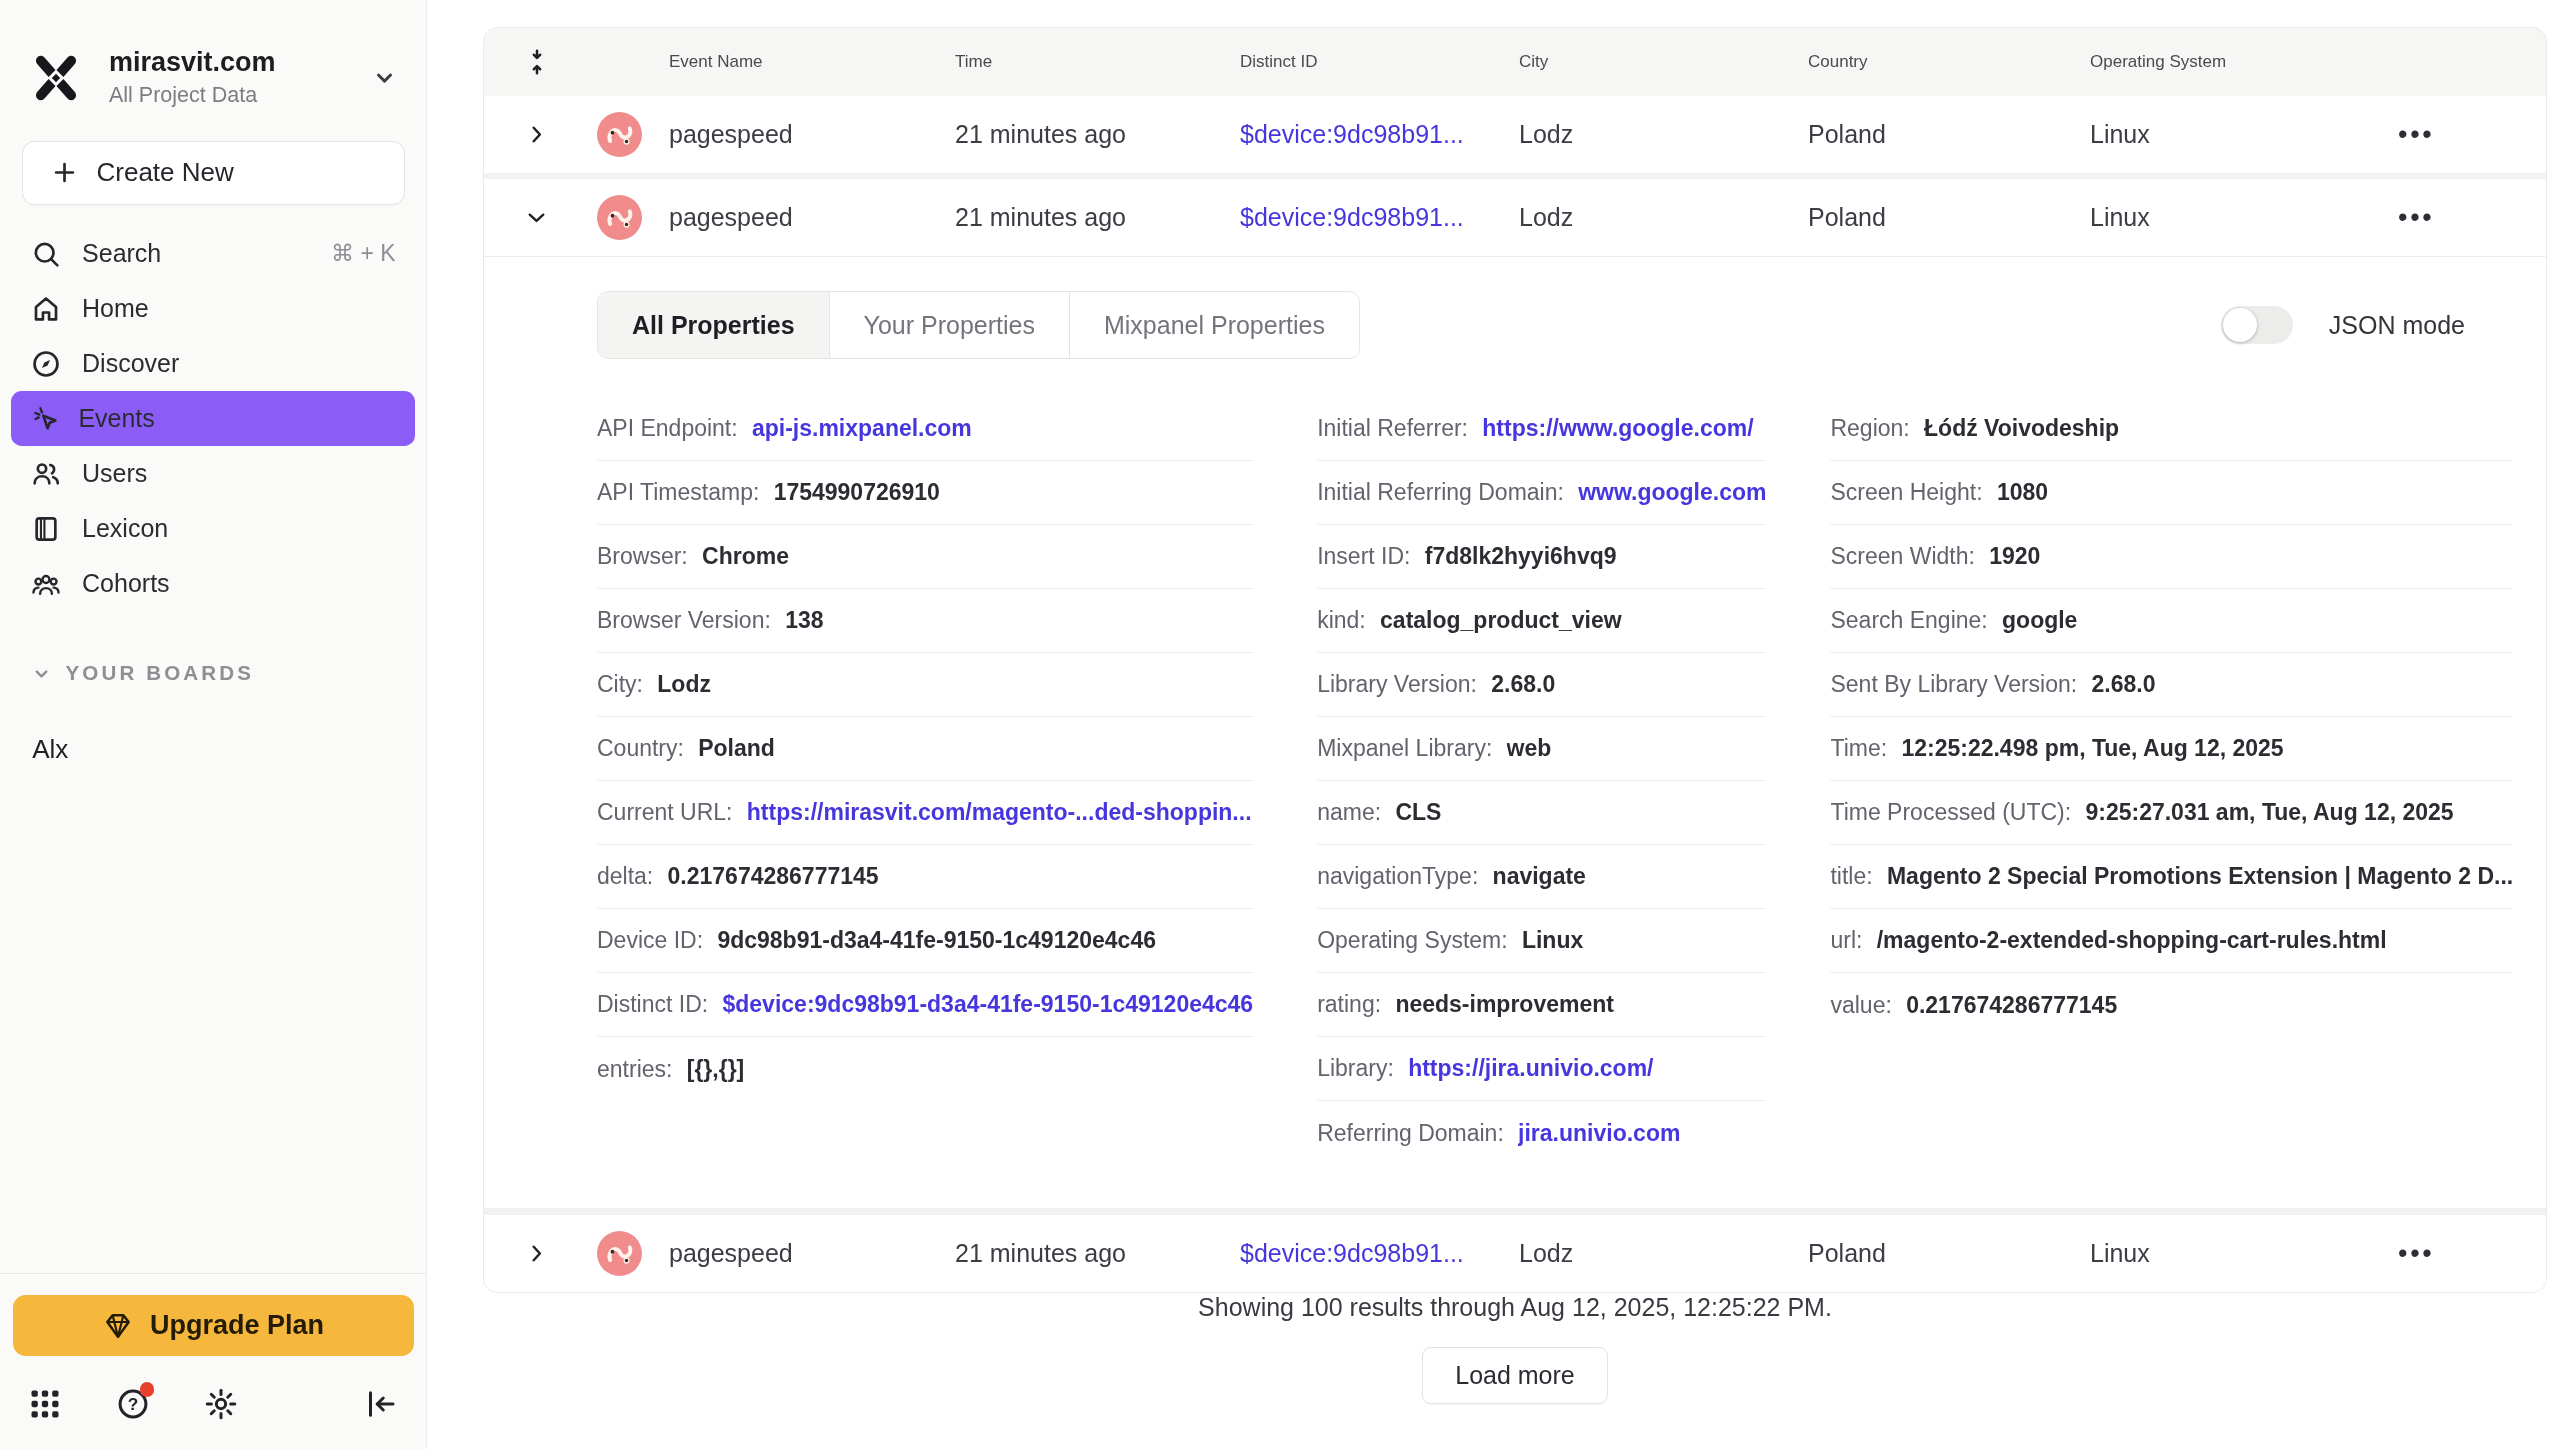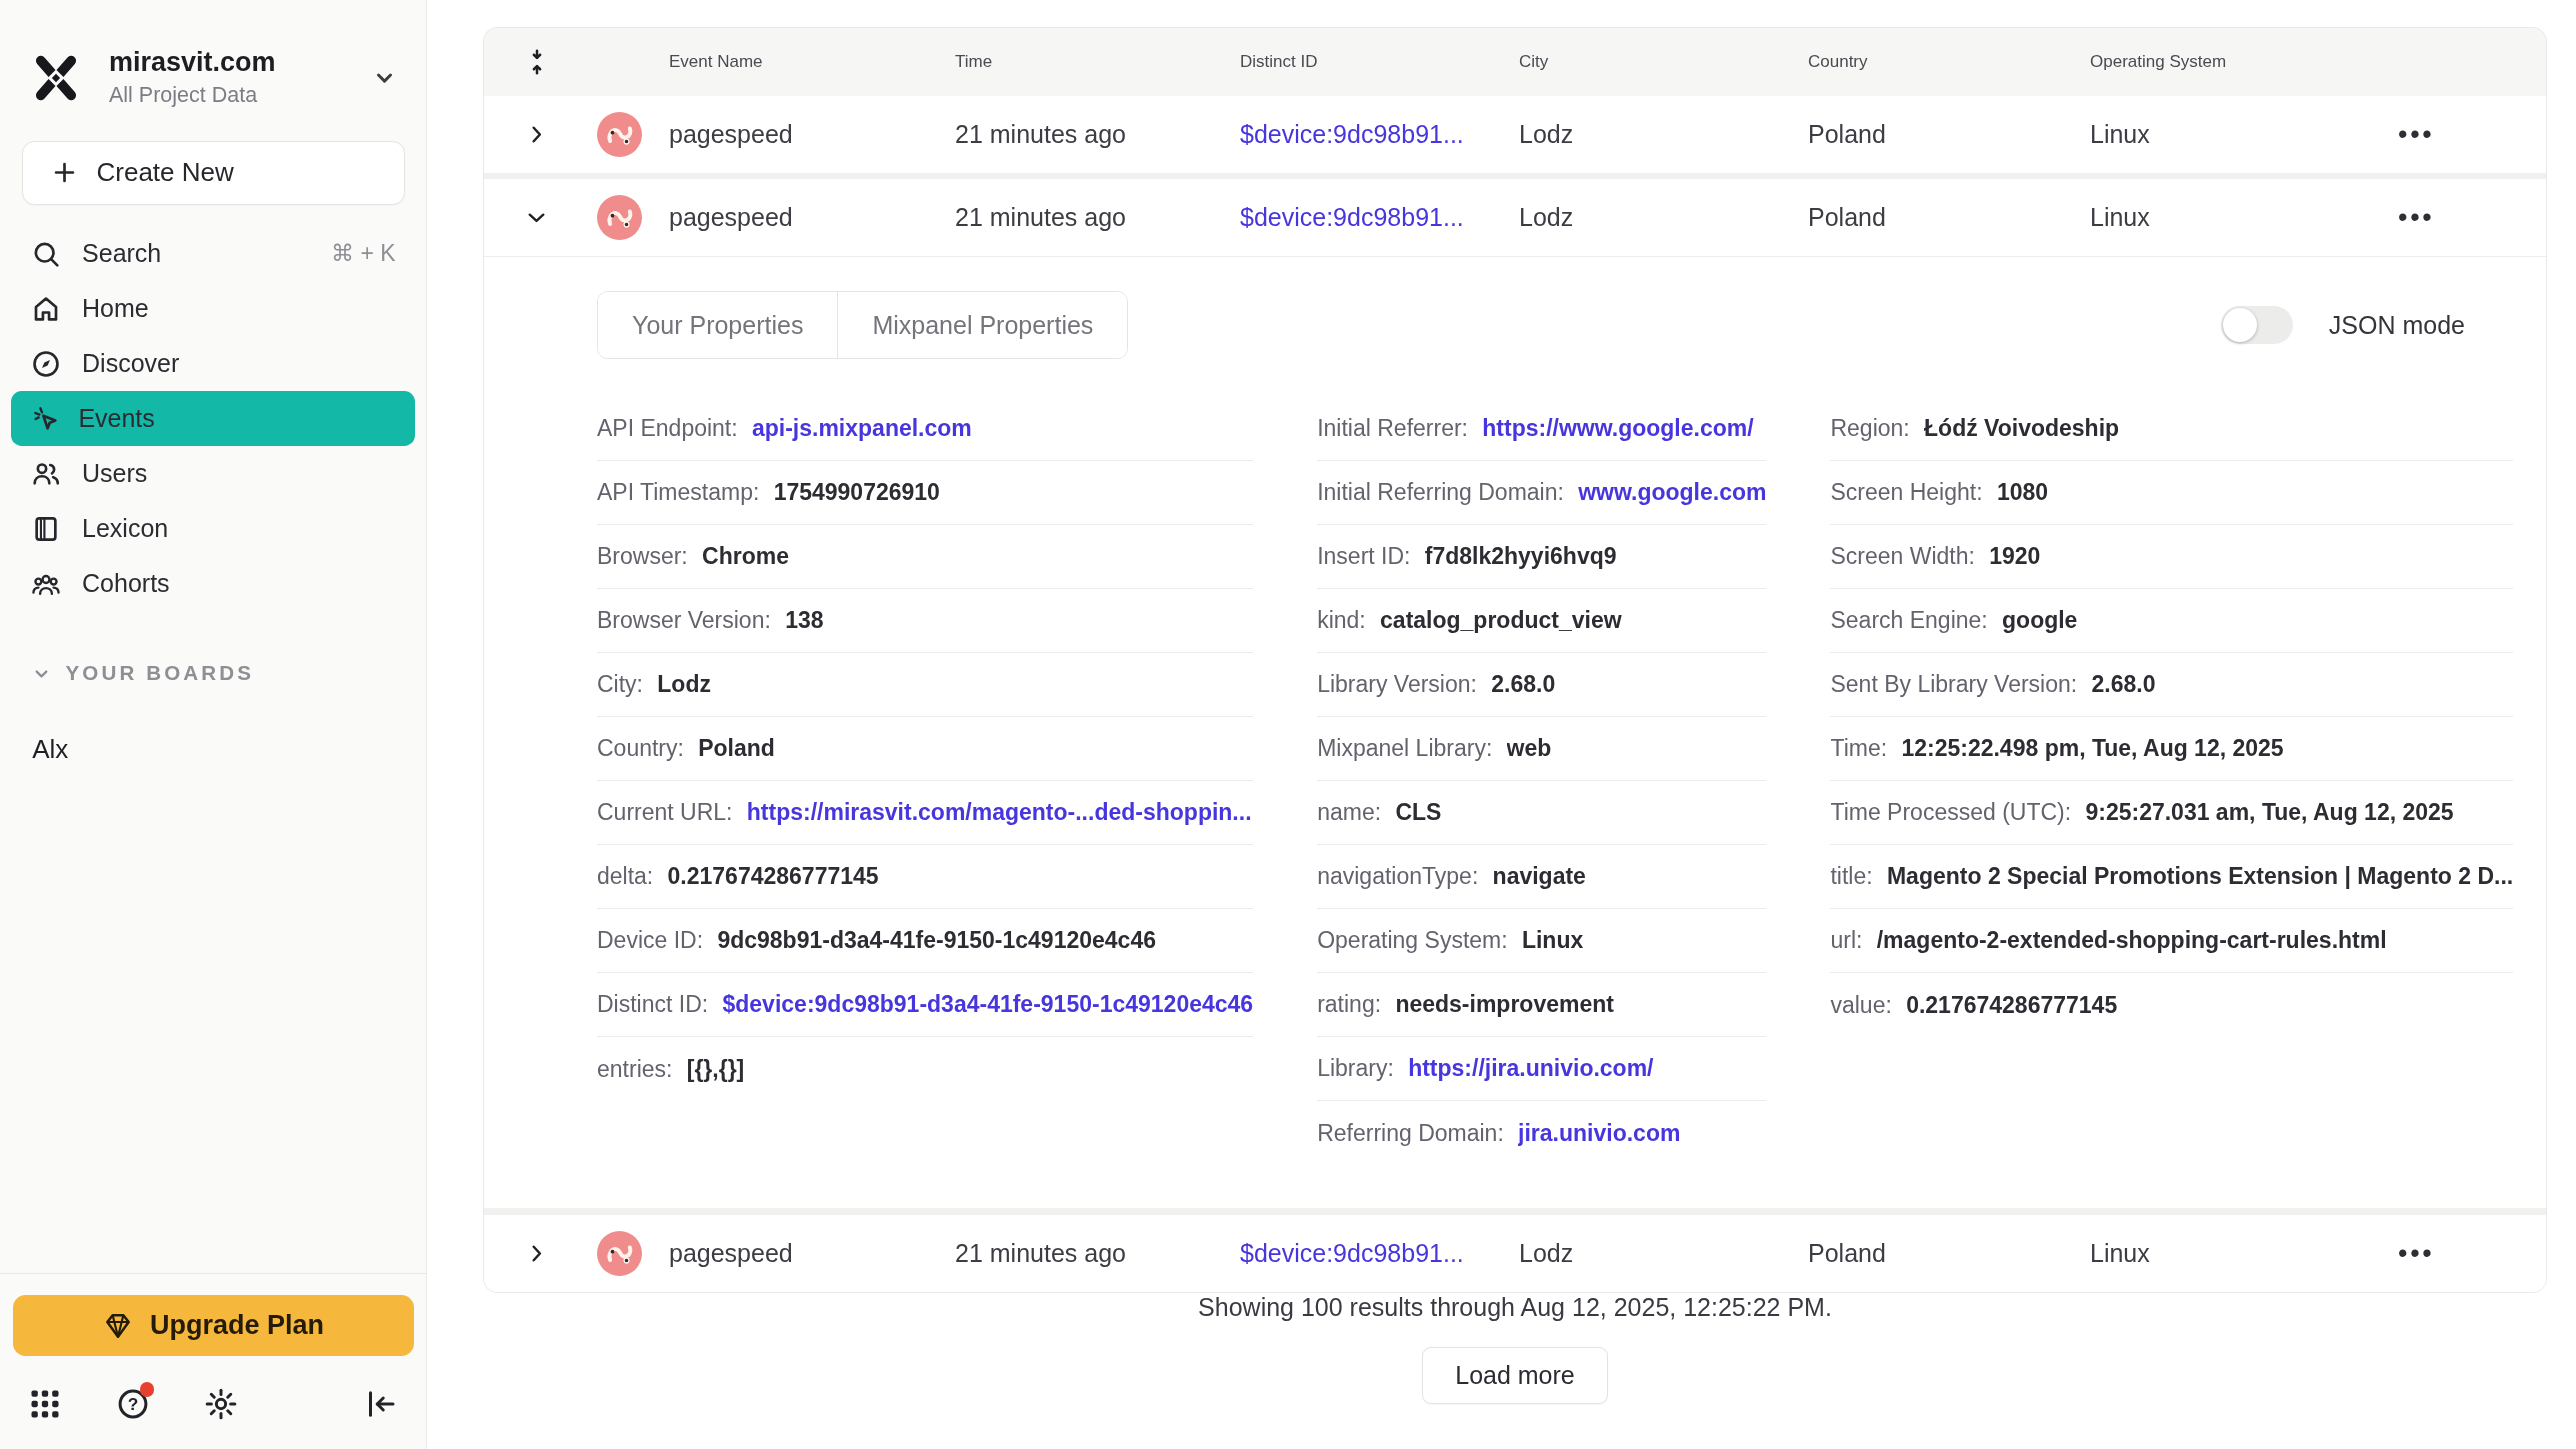--- a/index.html
+++ b/index.html
@@ -18,21 +18,21 @@
   .chev-btn { color: #3c3c44; }
 
   .create-btn { margin: 25px 21.5px 9px 21.5px; height: 64px; background: #fff;
     border: 0.9px solid #e4e4e1; border-radius: 12.5px; display: flex; align-items: center;
     gap: 18px; padding: 0 27px; font-size: 26px; color: #26262c; cursor: pointer;
     box-shadow: 0 0.9px 1.8px rgba(0,0,0,.03); }
 
   .nav { margin: 12.5px 10.7px 0 10.7px; }
   .nav-item { display: flex; align-items: center; gap: 19.7px; height: 55px;
     padding: 0 19.7px; border-radius: 10.7px; font-size: 25px; color: #2b2b32; cursor: pointer; }
-  .nav-item.active { background: #14b8a6; gap: 16px; }
+  .nav-item.active { background: #8b5cf6; gap: 16px; }
   .nav-item .shortcut { margin-left: auto; font-size: 23px; color: #8e8e96; }
   .nav-icon { width: 32px; height: 32px; flex: 0 0 auto; }
 
   .boards-header { display: flex; align-items: center; gap: 12.5px; margin: 50px 0 0 30px;
     font-size: 20.6px; letter-spacing: 3.1px; color: #8e8e94; font-weight: 700; cursor: pointer; }
   .board-item { margin: 39px 10.7px 0 10.7px; padding: 0 21.5px; height: 50px; display: flex;
     align-items: center; font-size: 26px; color: #1f1f26; border-radius: 10.7px; cursor: pointer; }
 
   .side-spacer { flex: 1; }
   .side-footer { border-top: 0.9px solid #e8e8e5; padding: 21.5px 12.5px 27px 12.5px; }
@@ -317,20 +317,21 @@
           <span class="cell link">$device:9dc98b91...</span>
           <span class="cell">Lodz</span>
           <span class="cell">Poland</span>
           <span class="cell">Linux</span>
           <span class="cell c-more">•••</span>
         </div>
 
         <div class="detail">
           <div class="detail-top">
             <div class="tabs">
+              <div class="tab active">All Properties</div>
               <div class="tab">Your Properties</div>
               <div class="tab">Mixpanel Properties</div>
             </div>
             <div class="json-wrap">
               <div class="toggle">
                   <div class="knob"></div>
                 </div>
               <span class="json-label">JSON mode</span>
             </div>
           </div>

